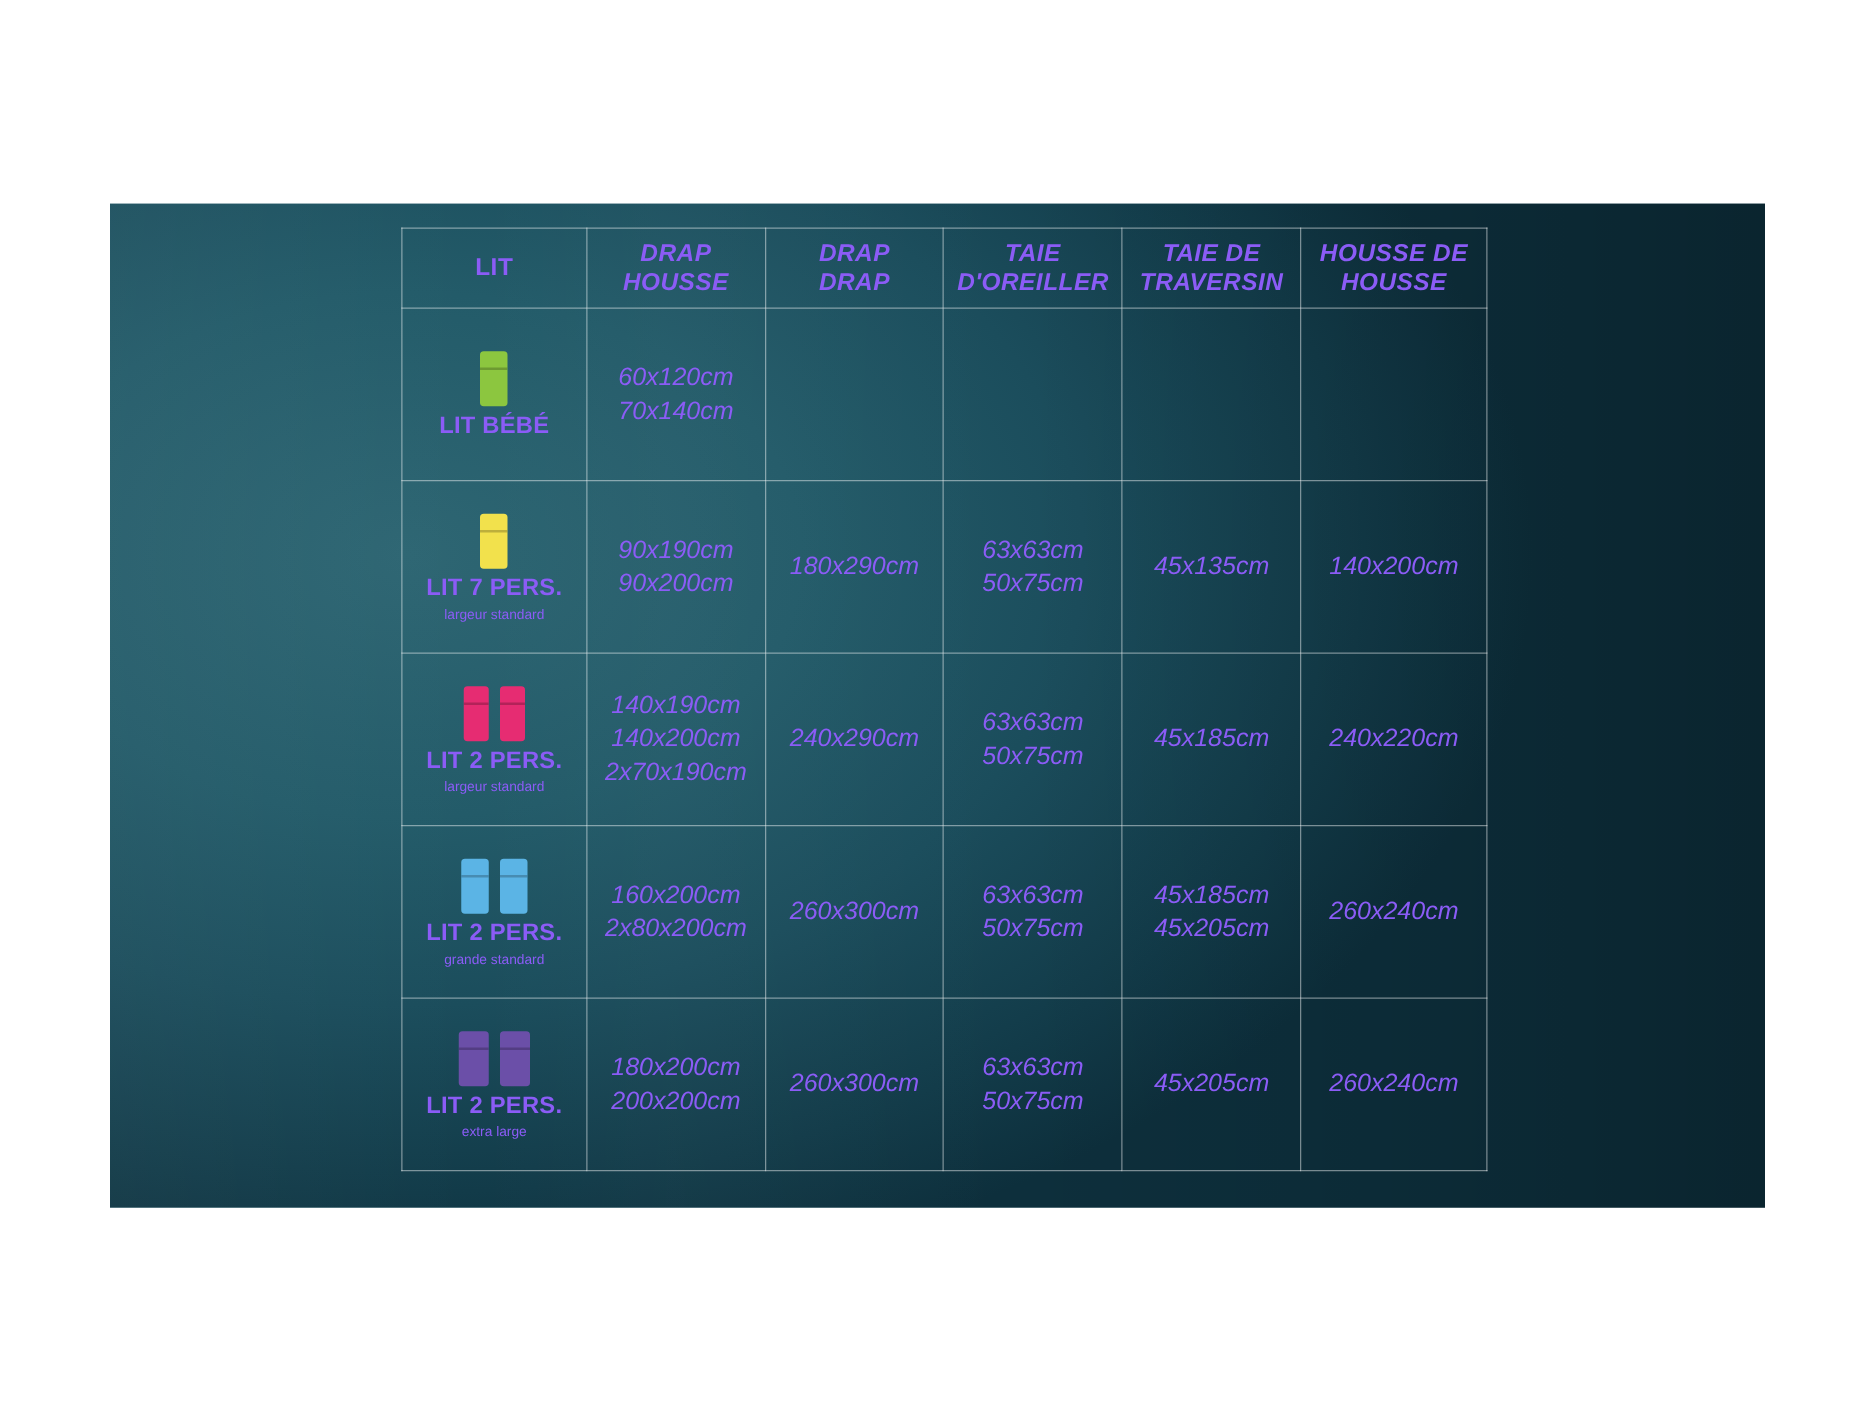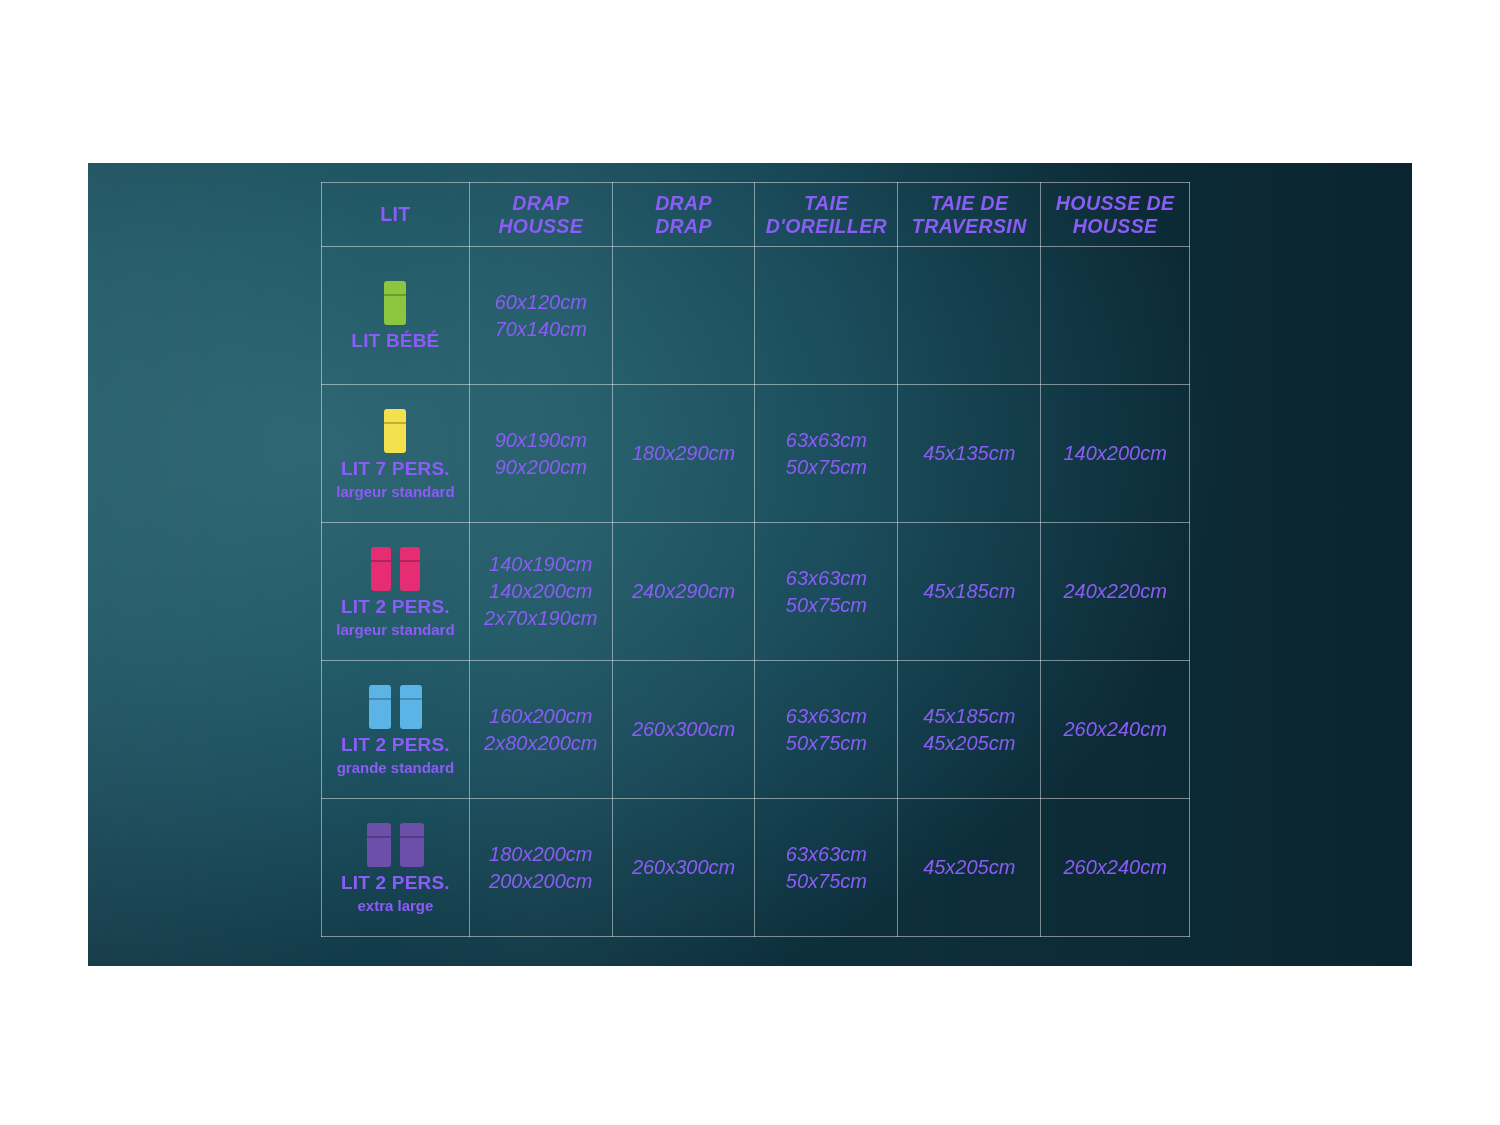--- a/index.html
+++ b/index.html
@@ -107,22 +107,22 @@
     background: rgba(0,0,0,0.22);
   }
   .bed-label {
     font-size: 19px;
     font-weight: bold;
     letter-spacing: 0.2px;
     line-height: 1.1;
     white-space: nowrap;
   }
   .bed-sub {
-    font-size: 15px;
-    font-weight: 700;
+    font-size: 11px;
+    font-weight: 400;
     line-height: 1.1;
     white-space: nowrap;
     margin-top: -2px;
   }
   .cell-lines { display: block; font-style: italic; }
 </style>
 </head>
 <body>
 
 <div id="page">

